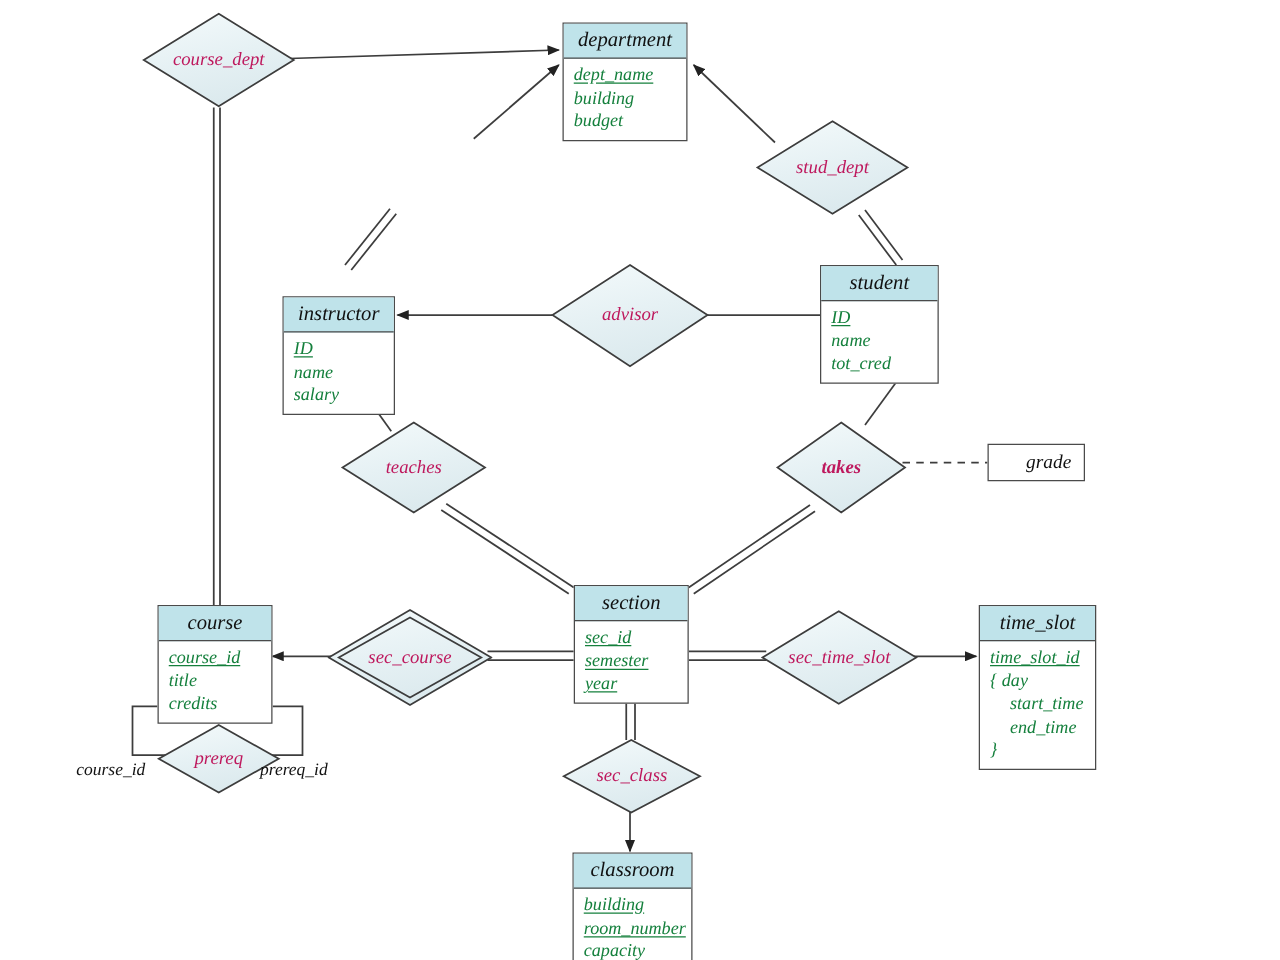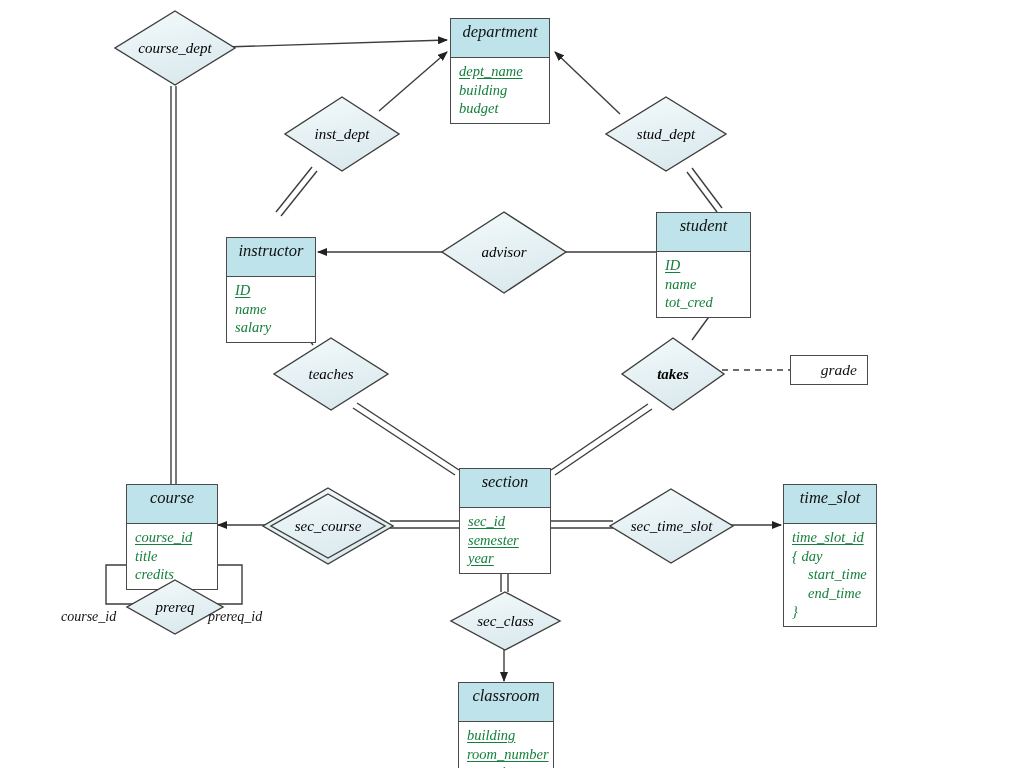--- a/index.html
+++ b/index.html
@@ -21,21 +21,21 @@
     background:#ffffff;
     z-index:4;
   }
   .entity .ehead{
     background:#bfe3ea;
     border-bottom:1.4px solid #4a4a4a;
     text-align:center;
     font-style:italic;
     font-size:16.5px;
     color:#111;
-    padding:3px 8px 15px 8px;
+    padding:3px 8px 4px 8px;
     white-space:nowrap;
   }
   .entity .ebody{
     padding:4px 8px 5px 8px;
   }
   .entity .attr{
     font-style:italic;
     font-size:14.5px;
     color:#15803d;
     line-height:1.28;
@@ -53,21 +53,21 @@
     z-index:5;
     display:flex;align-items:center;justify-content:center;
   }
   .rel .dshape{
     position:absolute;left:0;top:0;width:100%;height:100%;
   }
   .rel .rlabel{
     position:relative;
     font-style:italic;
     font-size:15px;
-    color:#000000;
+    color:#be185d;
     white-space:nowrap;
     z-index:2;
   }
 
   
   .attrbox{
     position:absolute;
     box-sizing:border-box;
     border:1.4px solid #4a4a4a;
     background:#ffffff;
@@ -224,26 +224,20 @@
     </div>
   </div>
 
   <div class="rel" style="left:113px;top:9px;width:124px;height:78px;">
     <svg class="dshape" viewBox="0 0 124 78">
       <polygon points="62,2 122,39 62,76 2,39" fill="url(#diamondgrad)" stroke="#3d3d3d" stroke-width="1.4"></polygon>
     </svg>
     <span class="rlabel">course_dept</span>
   </div>
 
-  <div class="rel" style="left:283px;top:95px;width:118px;height:78px;">
-    <svg class="dshape" viewBox="0 0 118 78">
-      <polygon points="59,2 116,39 59,76 2,39" fill="url(#diamondgrad)" stroke="#3d3d3d" stroke-width="1.4"></polygon>
-    </svg>
-    <span class="rlabel">inst_dept</span>
-  </div>
 
   <div class="rel" style="left:604px;top:95px;width:124px;height:78px;">
     <svg class="dshape" viewBox="0 0 124 78">
       <polygon points="62,2 122,39 62,76 2,39" fill="url(#diamondgrad)" stroke="#3d3d3d" stroke-width="1.4"></polygon>
     </svg>
     <span class="rlabel">stud_dept</span>
   </div>
 
   <div class="rel" style="left:440px;top:210px;width:128px;height:85px;">
     <svg class="dshape" viewBox="0 0 128 85">

